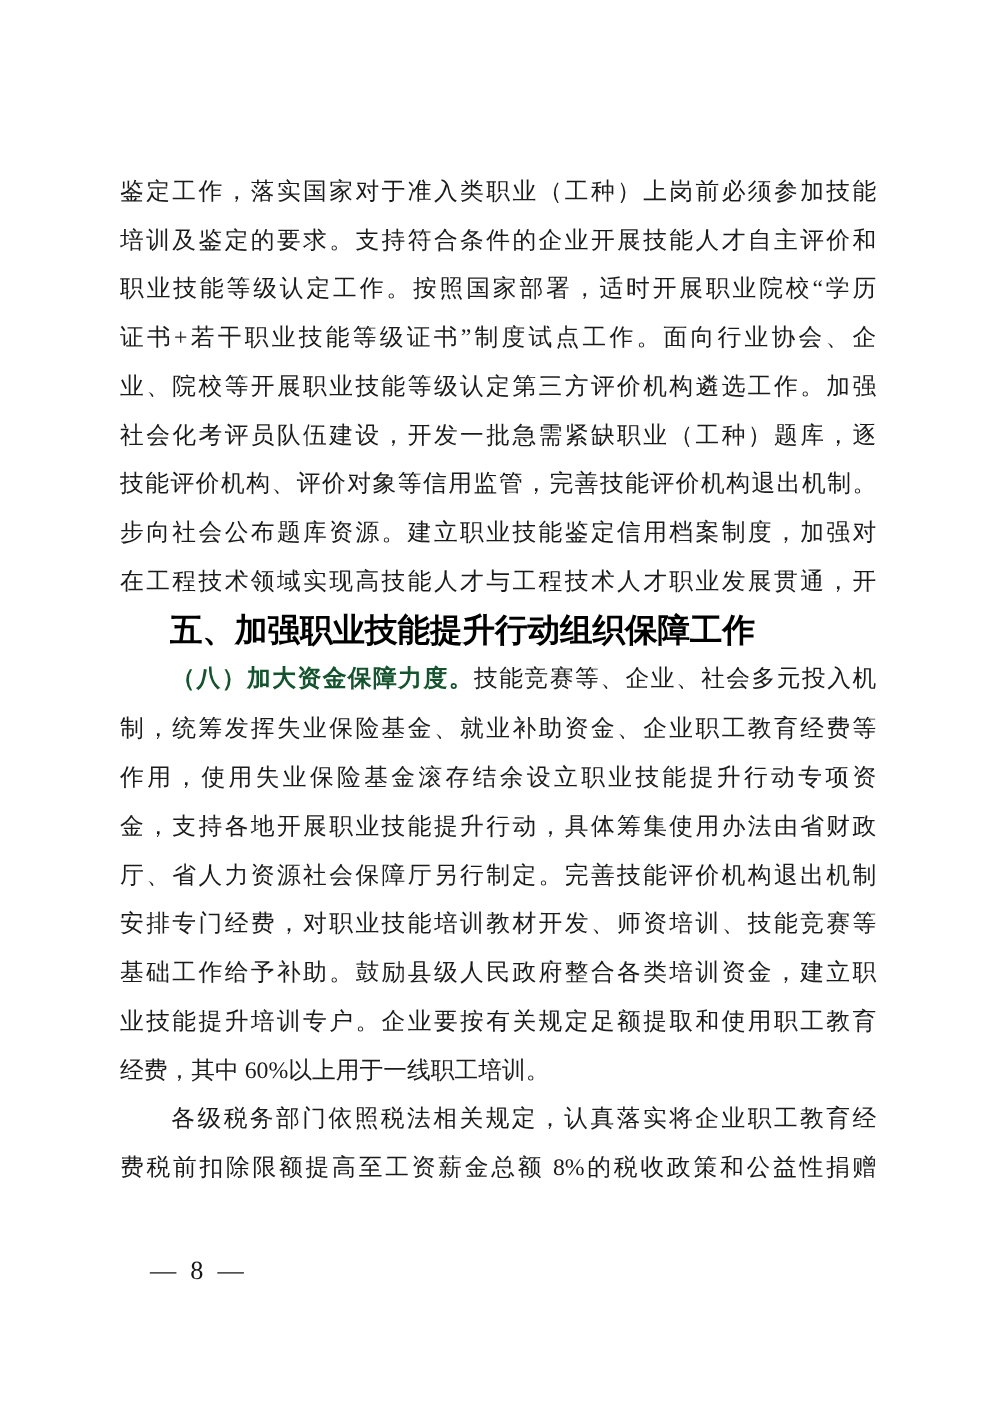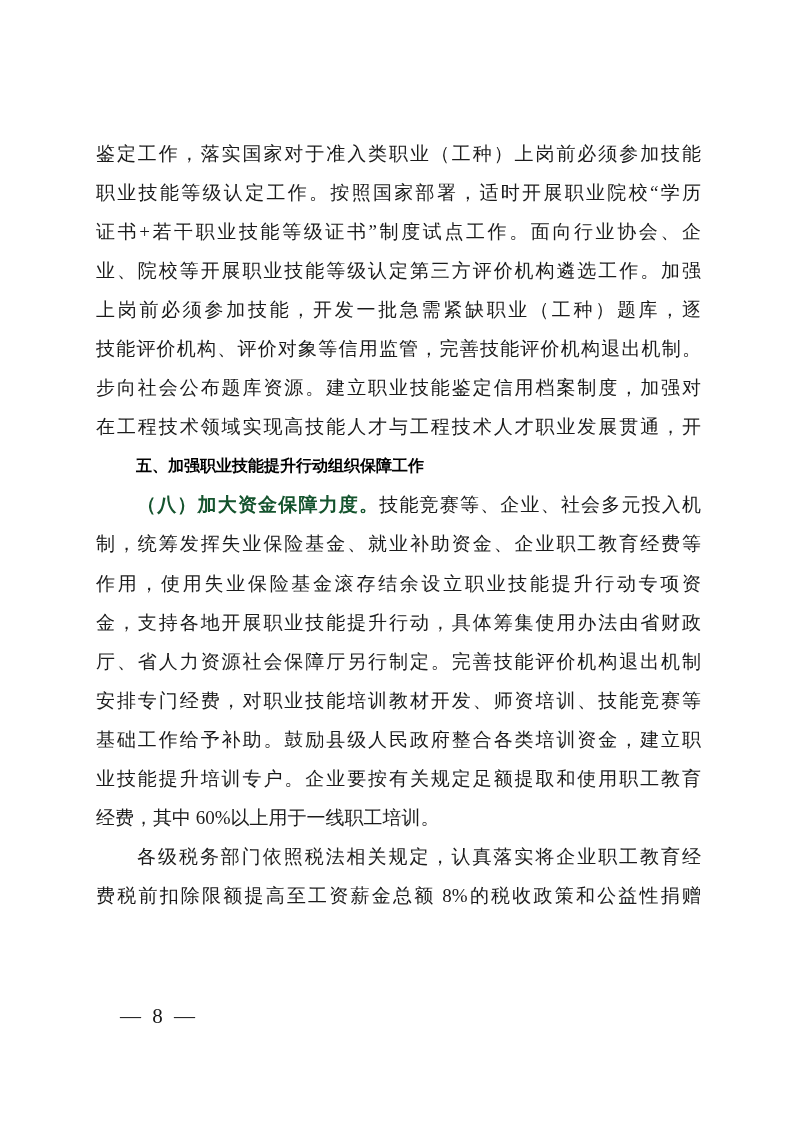--- a/index.html
+++ b/index.html
@@ -36,21 +36,21 @@
     text-align-last: justify;
   }
   .indent {
     text-indent: 41px;
   }
   .heading {
     font-family: "Liberation Sans", sans-serif;
     font-weight: 700;
     color: #000000;
     padding-left: 40px;
-    font-size: 16px;
+    font-size: 26px;
     text-align: left;
     text-align-last: left;
   }
   .bold-lead {
     font-weight: 700;
     color: #14532d;
   }
   .page-number {
     position: absolute;
     left: 120px;
@@ -64,24 +64,25 @@
   }
 </style>
 </head>
 <body>
 
 <div class="page">
   <div class="content">
 
     <div>
       <div class="line just">鉴定工作，落实国家对于准入类职业（工种）上岗前必须参加技能</div>
+      <div class="line just">培训及鉴定的要求。支持符合条件的企业开展技能人才自主评价和</div>
       <div class="line just">职业技能等级认定工作。按照国家部署，适时开展职业院校“学历</div>
       <div class="line just">证书+若干职业技能等级证书”制度试点工作。面向行业协会、企</div>
       <div class="line just">业、院校等开展职业技能等级认定第三方评价机构遴选工作。加强</div>
-      <div class="line just">上岗前必须参加技能，开发一批急需紧缺职业（工种）题库，逐</div>
+      <div class="line just">社会化考评员队伍建设，开发一批急需紧缺职业（工种）题库，逐</div>
       <div class="line just">技能评价机构、评价对象等信用监管，完善技能评价机构退出机制。</div>
       <div class="line just">步向社会公布题库资源。建立职业技能鉴定信用档案制度，加强对</div>
       <div class="line just">在工程技术领域实现高技能人才与工程技术人才职业发展贯通，开</div>
     </div>
 
     <div class="line heading">五、加强职业技能提升行动组织保障工作</div>
 
     <div>
       <div class="line just indent"><span class="bold-lead">（八）加大资金保障力度。</span><span>技能竞赛等、企业、社会多元投入机</span></div>
       <div class="line just">制，统筹发挥失业保险基金、就业补助资金、企业职工教育经费等</div>

